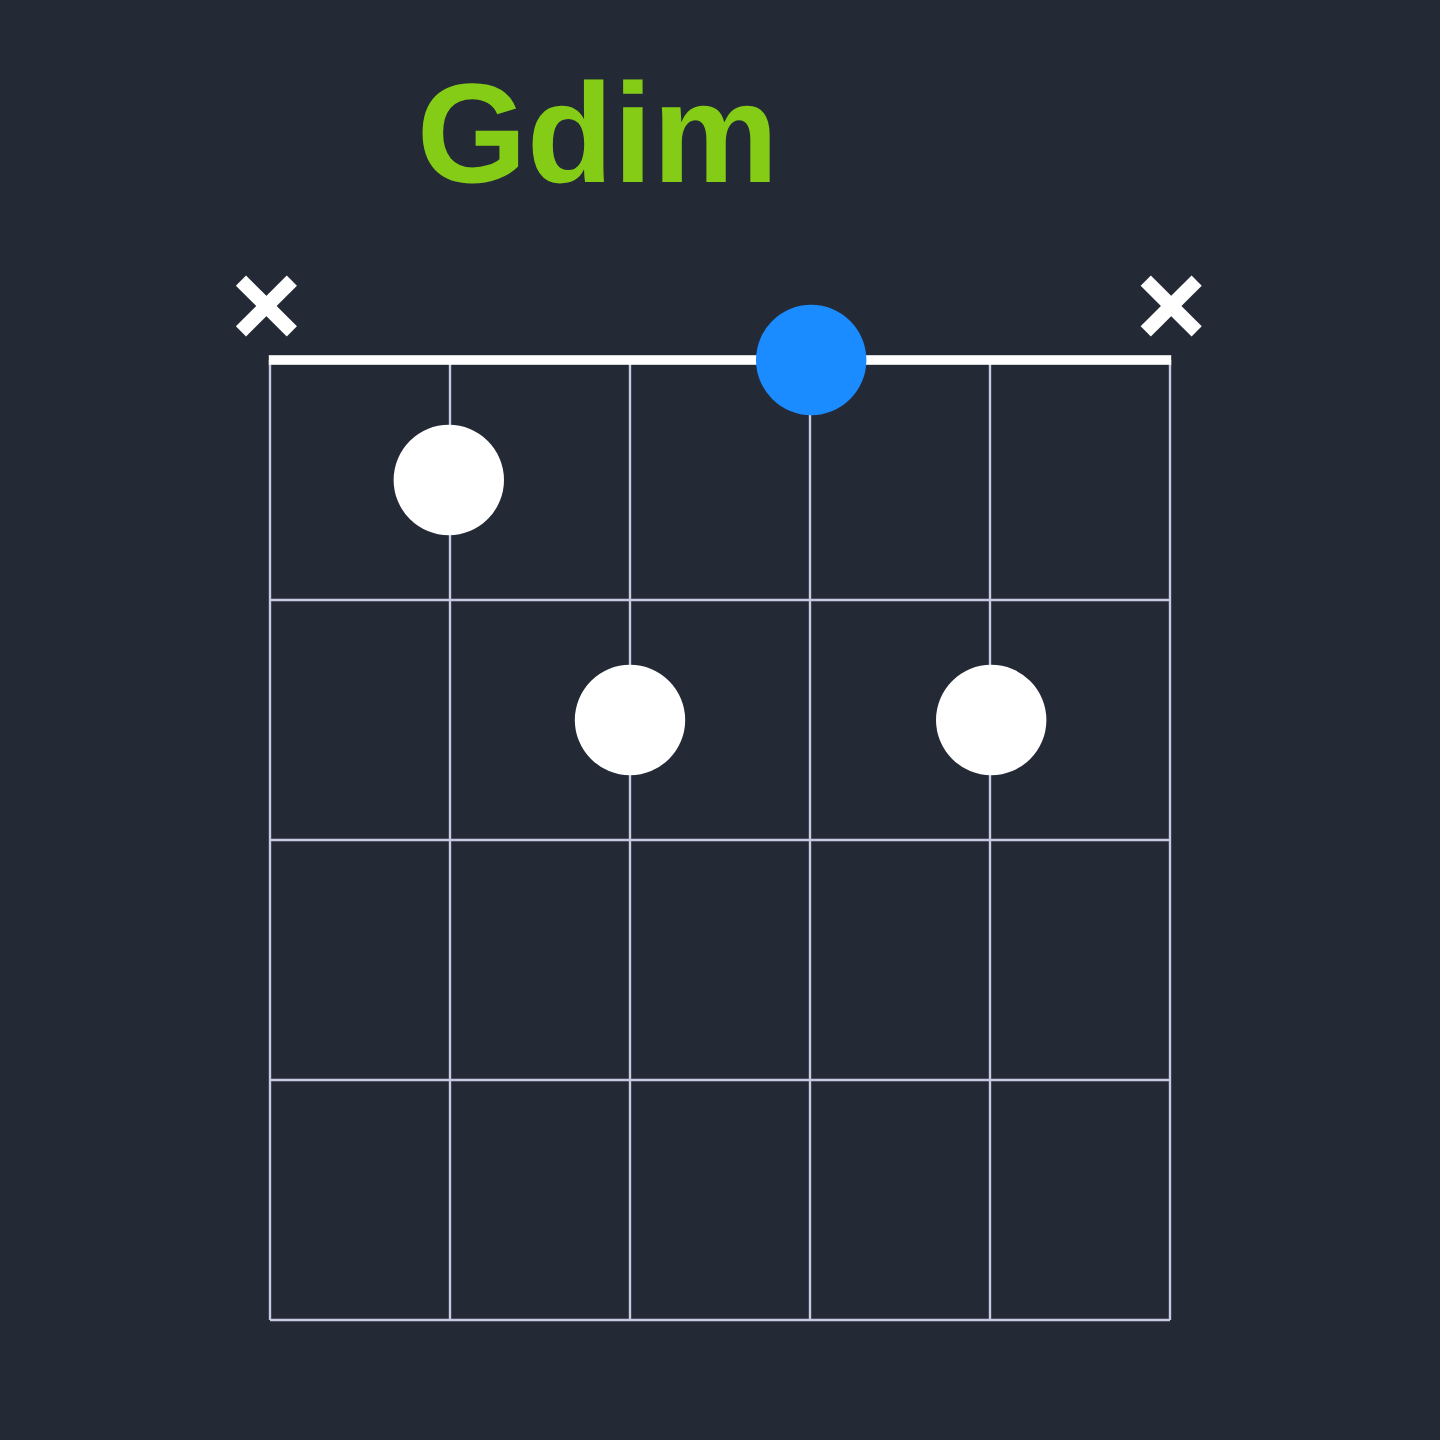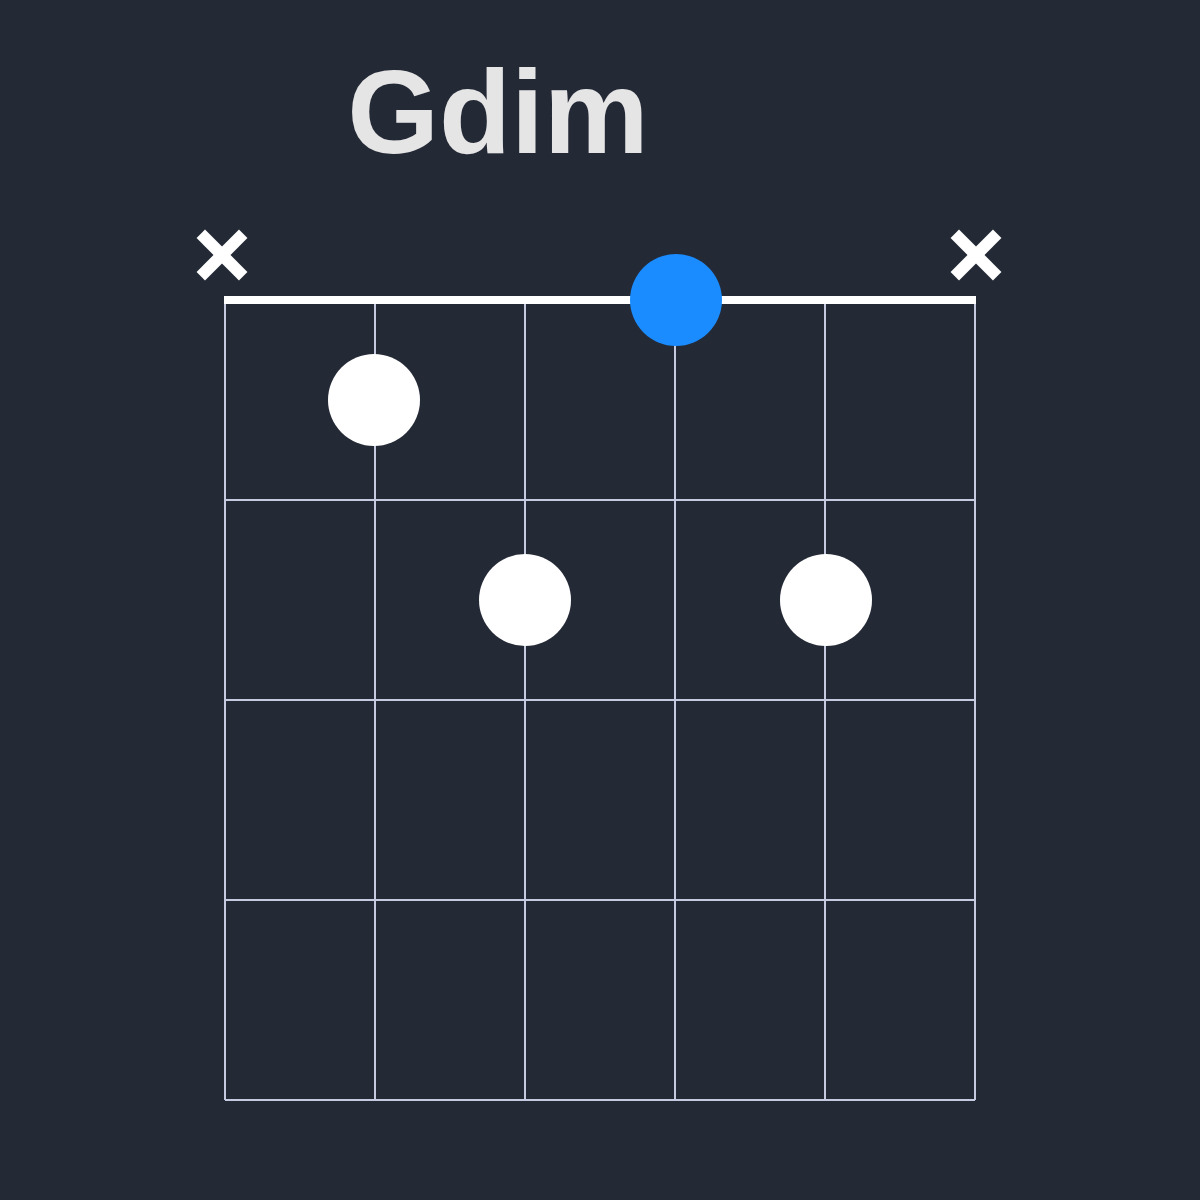--- a/index.html
+++ b/index.html
@@ -7,21 +7,21 @@
     width: 1200px; height: 1200px;
     background: #242936;
     position: relative;
     overflow: hidden;
     font-family: "Liberation Sans", sans-serif;
   }
   .title {
     position: absolute;
     left: 0; top: 42px; width: 996px;
     text-align: center;
-    color: #e5e5e5;
+    color: #84cc16;
     font-weight: bold;
     font-size: 118px;
     line-height: 140px;
   }
   .diagram { position: absolute; left: 0; top: 0; width: 1200px; height: 1200px; }
   .dot {
     position: absolute;
     width: 92px; height: 92px;
     border-radius: 50%;
     margin-left: -46px; margin-top: -46px;

